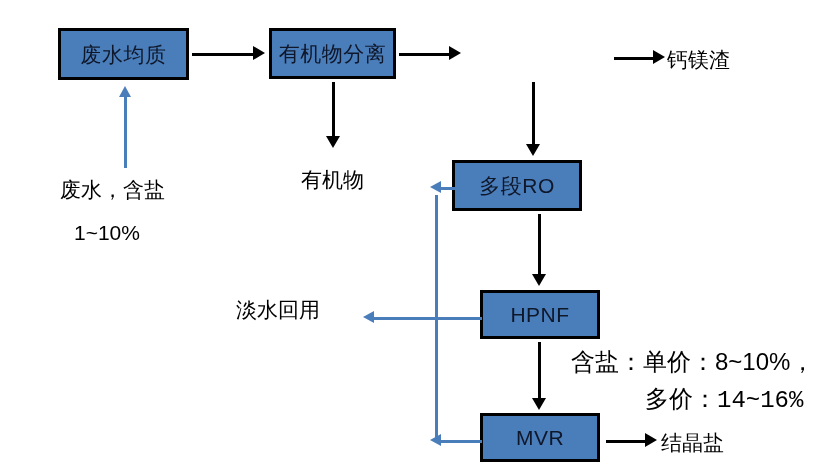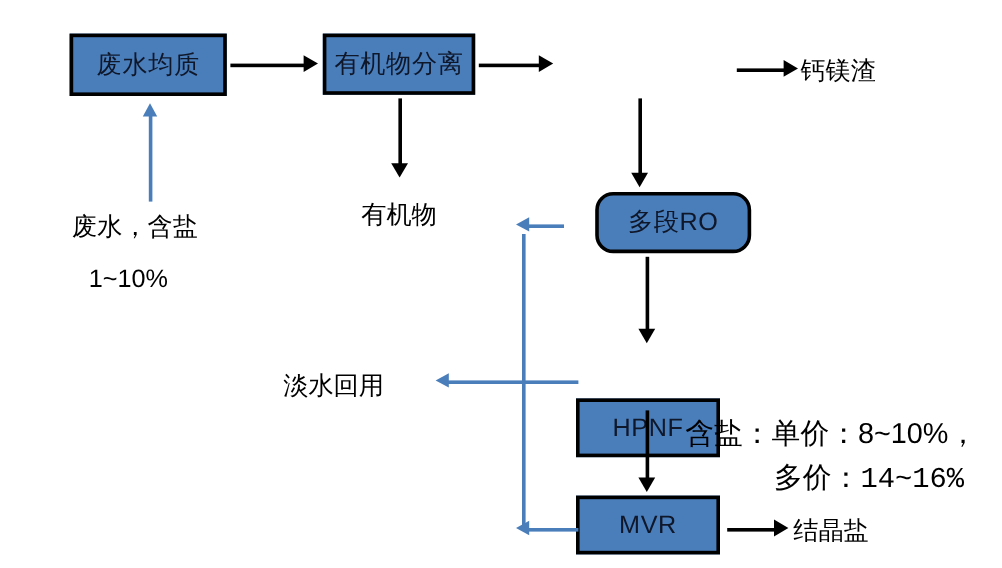--- a/index.html
+++ b/index.html
@@ -86,25 +86,25 @@
 
   <div class="node" style="left:58px; top:28px; width:131px; height:52px;">
     <span>废水均质</span>
   </div>
 
   <div class="node" style="left:269px; top:28px; width:127px; height:51px;">
     <span>有机物分离</span>
   </div>
 
 
-  <div class="node" style="left:496px; top:160px; width:130px; height:51px;border-radius:15px;">
+  <div class="node" style="left:452px; top:160px; width:130px; height:51px;">
     <span>多段RO</span>
   </div>
 
-  <div class="node" style="left:480px; top:290px; width:120px; height:49px;margin-top:42px;">
+  <div class="node" style="left:480px; top:290px; width:120px; height:49px;">
     <span>HPNF</span>
   </div>
 
   <div class="node" style="left:480px; top:413px; width:120px; height:49px;">
     <span>MVR</span>
   </div>
 
   <div class="hline black" style="left:192px; top:53px; width:63px;"></div>
   <div class="arrow right black" style="left:253px; top:46px;"></div>
 
@@ -143,20 +143,20 @@
   <div class="hline blue" style="left:372px; top:317px; width:110px;"></div>
   <div class="arrow left blue" style="left:363px; top:311px;"></div>
 
   <div class="label" style="left:60px; top:176px;">废水，含盐</div>
   <div class="label" style="left:74px; top:219px;">1~10%</div>
 
   <div class="label" style="left:301px; top:166px;">有机物</div>
 
   <div class="label" style="left:667px; top:46px;">钙镁渣</div>
 
-  <div class="label" style="left:236px; top:308px;">淡水回用</div>
+  <div class="label" style="left:236px; top:296px;">淡水回用</div>
 
   <div class="label small" style="left:571px; top:346px;">含盐：单价：8~10%，</div>
   <div class="label small" style="left:645px; top:385px;font-family:Liberation Mono, monospace;">多价：14~16%</div>
 
   <div class="label" style="left:661px; top:429px;">结晶盐</div>
 
 </div>
 
 </body></html>

